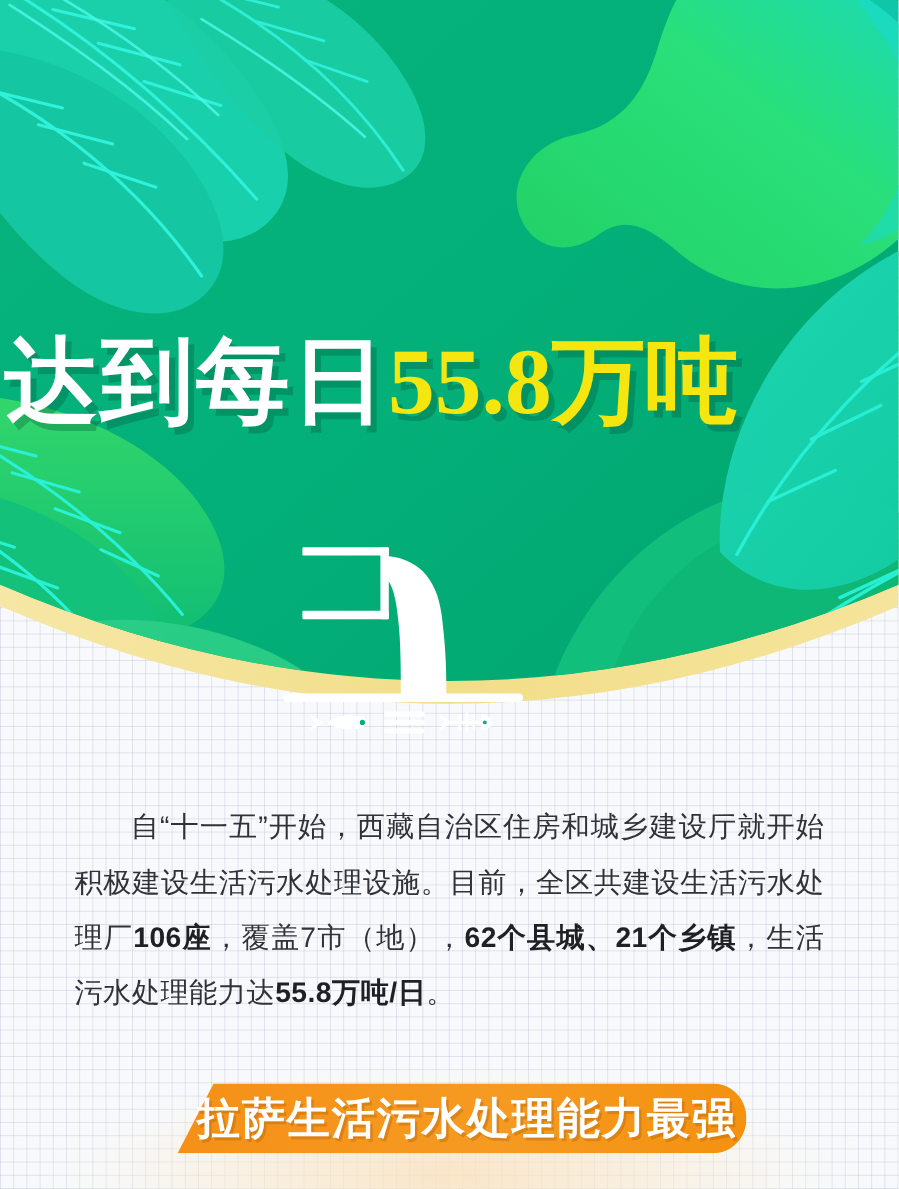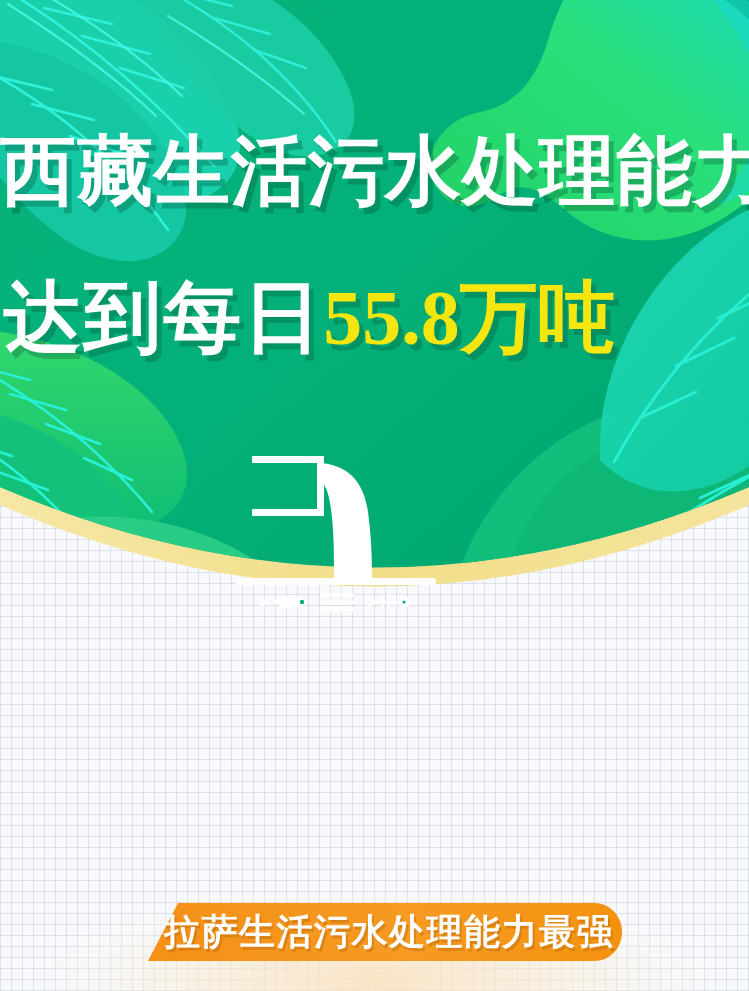--- a/index.html
+++ b/index.html
@@ -297,21 +297,20 @@
         <g stroke="#4DF7E6" stroke-width="2.2" fill="none" opacity="0.85" stroke-linecap="round">
           <path d="M8,4 C58,36 110,72 156,116"></path>
           <path d="M44,-6 C92,22 140,56 182,96"></path>
           <path d="M168,16 C214,44 262,76 304,114"></path>
         </g>
       </g>
     </svg>
   </div>
 
   <div class="header-text">
-    <div class="title-main">西藏生活污水处理能力</div>
 
     <div class="title-sub">
       <span class="sub-white">达到每日</span><span class="sub-yellow">55.8万吨</span>
     </div>
   </div>
 
   <div class="outfall-icon">
     <svg width="200" height="180" viewBox="0 0 200 180" xmlns="http://www.w3.org/2000/svg" aria-hidden="true">
 
       <g fill="#ffffff">
@@ -344,20 +343,23 @@
           <path d="M147,156 L147,168"></path>
           <path d="M153,155 L153,169"></path>
           <path d="M159,156 L159,168"></path>
         </g>
         <path d="M165,155 C172,156 174,160 174,162 C174,164 172,168 165,169 Z" fill="#ffffff"></path>
         <circle cx="168" cy="162" r="1.6" fill="#04B079"></circle>
       </g>
     </svg>
   </div>
 
+  <div class="body-block">
+    <p class="body-para" id="bodyPara"><span>自“十一五”开始，西藏自治区住房和城乡建设厅就开始积极建设生活污水处理设施。目前，全区共建设生活污水处理厂</span><b>106座</b><span>，覆盖7市（地），</span><b>62个县城、21个乡镇</b><span>，生活污水处理能力达</span><b>55.8万吨/日</b><span>。</span></p>
+  </div>
 
   <div class="ribbon">
     <svg viewBox="0 0 474 58" preserveAspectRatio="none" xmlns="http://www.w3.org/2000/svg" aria-hidden="true">
       <defs>
         <linearGradient id="gOrange" x1="0" y1="0" x2="1" y2="0">
           <stop offset="0%" stop-color="#F59016"></stop>
           <stop offset="55%" stop-color="#F69A22"></stop>
           <stop offset="100%" stop-color="#F4920F"></stop>
         </linearGradient>
       </defs>

